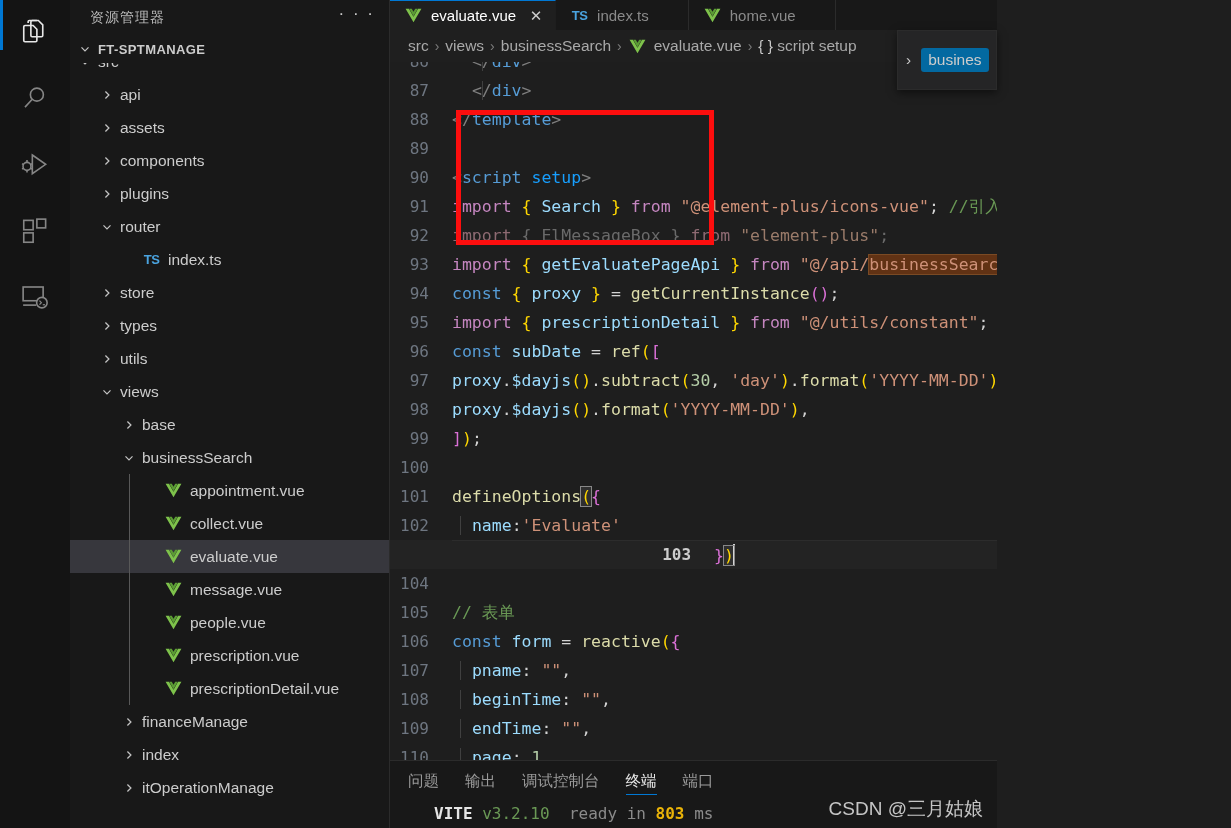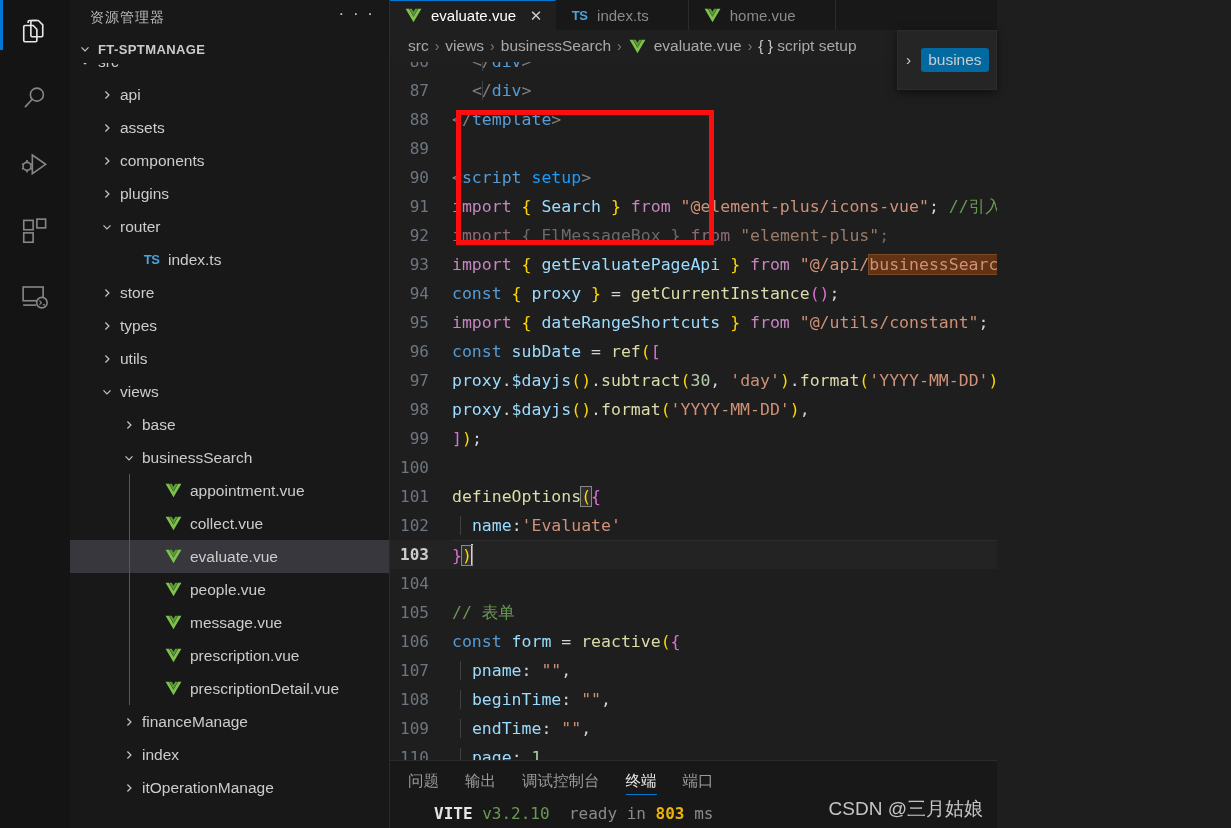--- a/index.html
+++ b/index.html
@@ -170,21 +170,21 @@
     background: #1e1e1e;
     font-family: "DejaVu Sans Mono", monospace;
     font-size: 16.5px;
   }
   .codeline {
     height: 29px;
     display: flex; align-items: center;
     white-space: pre;
     position: relative;
   }
-  .codeline.current { background: #232323; }
+  .codeline.current { background: #232323; justify-content: center; }
   .codeline.current::after {
     content:""; position:absolute; left:62px; right:0; top:0; height:1px;
     background:#2c2c2c;
   }
   .ln {
     width: 62px;
     flex: 0 0 62px;
     text-align: right;
     padding-right: 23px;
     color: #6e7681;
@@ -527,33 +527,33 @@
           <div class="row">
             <span class="ind-guide" style="left:59px"></span>
             <span style="display:inline-block;width:72px"></span>
             <span class="chev blank"></span>
             <span class="vue-ico">
               <svg width="19" height="19" viewBox="0 0 24 24">
                 <path d="M2 3.5h4.2L12 13.6 17.8 3.5H22L12 20.5z" fill="#7ec24b"></path>
                 <path d="M6.6 3.5h3.2L12 7.4l2.2-3.9h3.2L12 13z" fill="#5b9c34"></path>
               </svg>
             </span>
-            <span>people.vue</span>
+            <span>message.vue</span>
           </div>
           <div class="row">
             <span class="ind-guide" style="left:59px"></span>
             <span style="display:inline-block;width:72px"></span>
             <span class="chev blank"></span>
             <span class="vue-ico">
               <svg width="19" height="19" viewBox="0 0 24 24">
                 <path d="M2 3.5h4.2L12 13.6 17.8 3.5H22L12 20.5z" fill="#7ec24b"></path>
                 <path d="M6.6 3.5h3.2L12 7.4l2.2-3.9h3.2L12 13z" fill="#5b9c34"></path>
               </svg>
             </span>
-            <span>message.vue</span>
+            <span>people.vue</span>
           </div>
           <div class="row">
             <span class="ind-guide" style="left:59px"></span>
             <span style="display:inline-block;width:72px"></span>
             <span class="chev blank"></span>
             <span class="vue-ico">
               <svg width="19" height="19" viewBox="0 0 24 24">
                 <path d="M2 3.5h4.2L12 13.6 17.8 3.5H22L12 20.5z" fill="#7ec24b"></path>
                 <path d="M6.6 3.5h3.2L12 7.4l2.2-3.9h3.2L12 13z" fill="#5b9c34"></path>
               </svg>
@@ -659,21 +659,21 @@
         <div style="margin-top:-15px">
           <div class="codeline"><span class="ln">86</span><span class="ctext"><span class="ig" style="left:30px"></span>  <span class="t-punc">&lt;/</span><span class="t-tag">div</span><span class="t-punc">&gt;</span></span></div>
           <div class="codeline"><span class="ln">87</span><span class="ctext"><span class="ig" style="left:30px"></span>  <span class="t-punc">&lt;/</span><span class="t-tag">div</span><span class="t-punc">&gt;</span></span></div>
           <div class="codeline"><span class="ln">88</span><span class="ctext"><span class="t-punc">&lt;/</span><span class="t-tag">template</span><span class="t-punc">&gt;</span></span></div>
           <div class="codeline"><span class="ln">89</span><span class="ctext"></span></div>
           <div class="codeline"><span class="ln">90</span><span class="ctext"><span class="t-punc">&lt;</span><span class="t-tag">script</span> <span class="t-b">setup</span><span class="t-punc">&gt;</span></span></div>
           <div class="codeline"><span class="ln">91</span><span class="ctext"><span class="t-kw">import</span> <span class="t-y">{</span> <span class="t-var">Search</span> <span class="t-y">}</span> <span class="t-kw">from</span> <span class="t-str">"@element-plus/icons-vue"</span><span class="t-wh">;</span> <span class="t-com">//引入图标</span></span></div>
           <div class="codeline"><span class="ln">92</span><span class="ctext"><span class="t-dim3">import</span> <span class="t-dim">{</span> <span class="t-dim">ElMessageBox</span> <span class="t-dim">}</span> <span class="t-dim3">from</span> <span class="t-dim2">"element-plus"</span><span class="t-dim">;</span></span></div>
           <div class="codeline"><span class="ln">93</span><span class="ctext"><span class="t-kw">import</span> <span class="t-y">{</span> <span class="t-var">getEvaluatePageApi</span> <span class="t-y">}</span> <span class="t-kw">from</span> <span class="t-str">"@/api/</span><span class="t-str hl-find">businessSearch</span><span class="t-str">"</span><span class="t-wh">;</span></span></div>
           <div class="codeline"><span class="ln">94</span><span class="ctext"><span class="t-kw2">const</span> <span class="t-y">{</span> <span class="t-var">proxy</span> <span class="t-y">}</span> <span class="t-wh">=</span> <span class="t-func">getCurrentInstance</span><span class="t-p">()</span><span class="t-wh">;</span></span></div>
-          <div class="codeline"><span class="ln">95</span><span class="ctext"><span class="t-kw">import</span> <span class="t-y">{</span> <span class="t-var">dateRangeShortcuts</span> <span class="t-y">}</span> <span class="t-kw">from</span> <span class="t-str">"@/utils/constant"</span><span class="t-wh">;</span></span></div>
+          <div class="codeline"><span class="ln">95</span><span class="ctext"><span class="t-kw">import</span> <span class="t-y">{</span> <span class="t-var">prescriptionDetail</span> <span class="t-y">}</span> <span class="t-kw">from</span> <span class="t-str">"@/utils/constant"</span><span class="t-wh">;</span></span></div>
           <div class="codeline"><span class="ln">96</span><span class="ctext"><span class="t-kw2">const</span> <span class="t-var">subDate</span> <span class="t-wh">=</span> <span class="t-func">ref</span><span class="t-y">(</span><span class="t-p">[</span></span></div>
           <div class="codeline"><span class="ln">97</span><span class="ctext"><span class="t-var">proxy</span><span class="t-wh">.</span><span class="t-var">$dayjs</span><span class="t-y">()</span><span class="t-wh">.</span><span class="t-func">subtract</span><span class="t-y">(</span><span class="t-num">30</span><span class="t-wh">, </span><span class="t-str">'day'</span><span class="t-y">)</span><span class="t-wh">.</span><span class="t-func">format</span><span class="t-y">(</span><span class="t-str">'YYYY-MM-DD'</span><span class="t-y">)</span><span class="t-wh">,</span></span></div>
           <div class="codeline"><span class="ln">98</span><span class="ctext"><span class="t-var">proxy</span><span class="t-wh">.</span><span class="t-var">$dayjs</span><span class="t-y">()</span><span class="t-wh">.</span><span class="t-func">format</span><span class="t-y">(</span><span class="t-str">'YYYY-MM-DD'</span><span class="t-y">)</span><span class="t-wh">,</span></span></div>
           <div class="codeline"><span class="ln">99</span><span class="ctext"><span class="t-p">]</span><span class="t-y">)</span><span class="t-wh">;</span></span></div>
           <div class="codeline"><span class="ln">100</span><span class="ctext"></span></div>
           <div class="codeline"><span class="ln">101</span><span class="ctext"><span class="t-func">defineOptions</span><span class="brk"><span class="t-y">(</span></span><span class="t-p">{</span></span></div>
           <div class="codeline"><span class="ln">102</span><span class="ctext"><span class="ig" style="left:8px"></span>  <span class="t-var">name</span><span class="t-wh">:</span><span class="t-str">'Evaluate'</span></span></div>
           <div class="codeline current"><span class="ln">103</span><span class="ctext"><span class="t-p">}</span><span class="brk"><span class="t-y">)</span></span><span class="cursor"></span></span></div>
           <div class="codeline"><span class="ln">104</span><span class="ctext"></span></div>
           <div class="codeline"><span class="ln">105</span><span class="ctext"><span class="t-com">// 表单</span></span></div>

